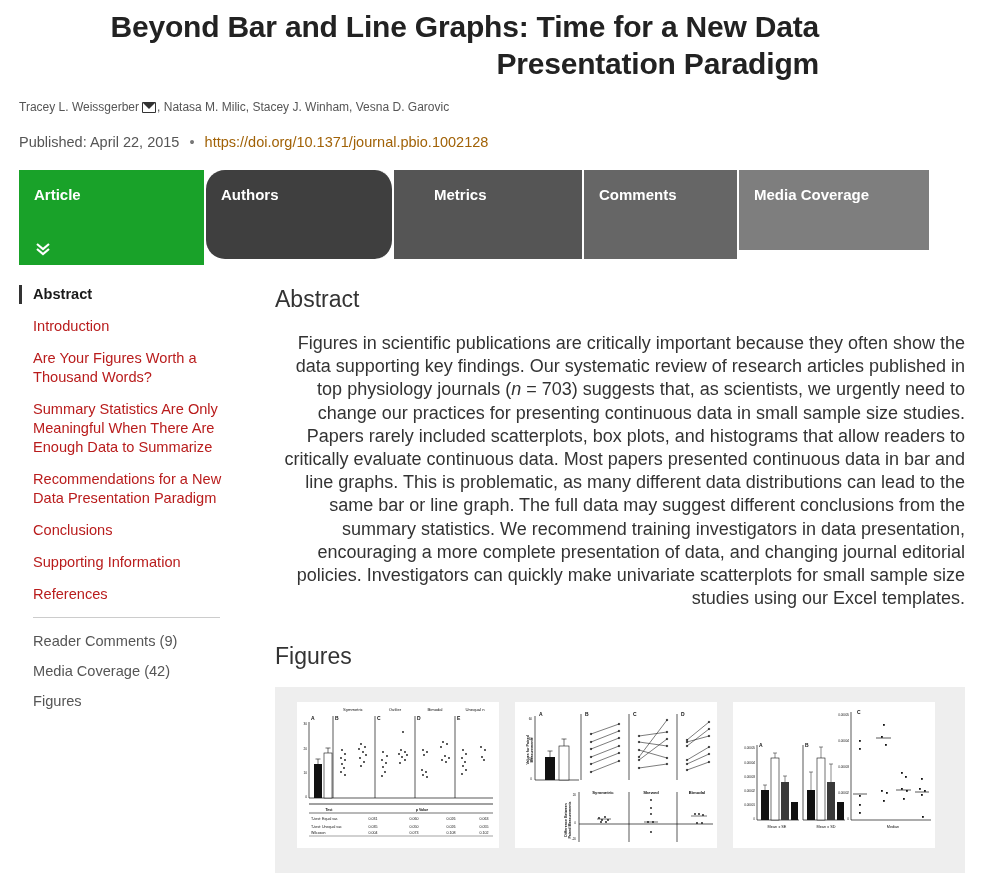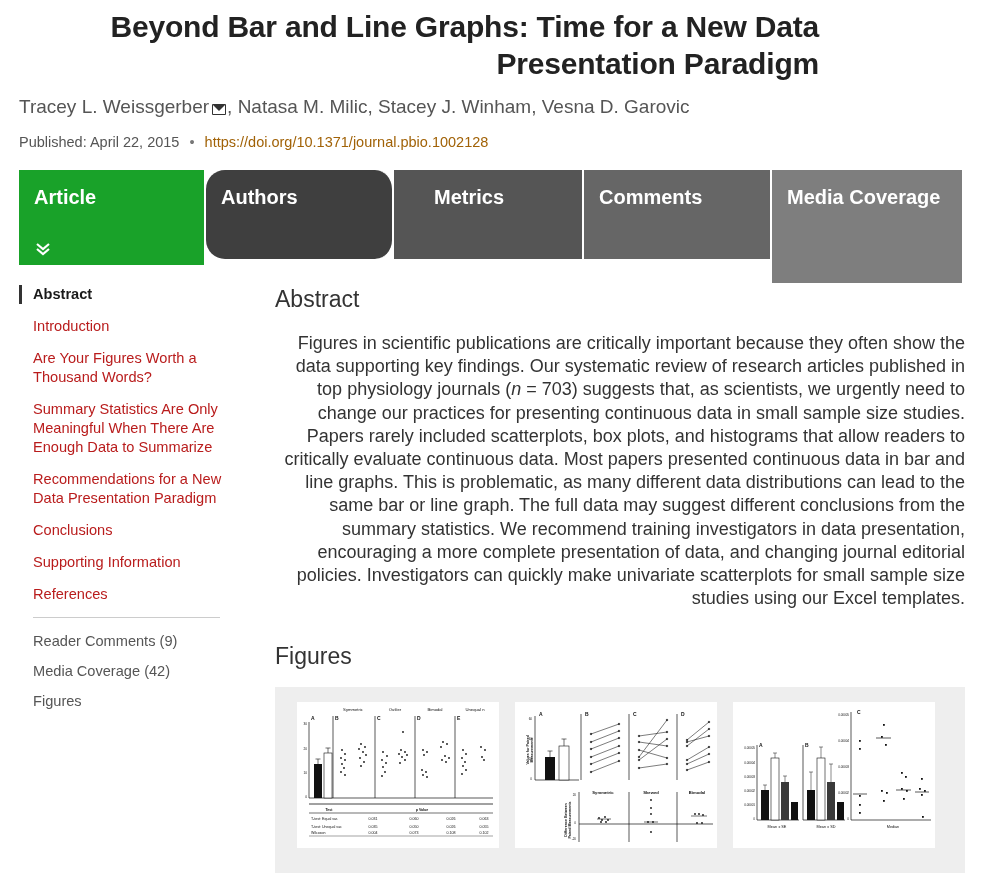--- a/index.html
+++ b/index.html
@@ -19,21 +19,21 @@
     line-height: 37px;
     font-weight: bold;
     color: #222222;
     margin: 0;
     letter-spacing: -0.2px;
     max-width: 800px;
     text-align: right;
   }
   .authors {
     margin-top: 15px;
-    font-size: 19px;
+    font-size: 12px;
     color: #555555;
     line-height: 20px;
   }
   .authors .auth { color: #555555; }
   .env-icon {
     display: inline-block;
     vertical-align: -2px;
     width: 14px; height: 11px;
     background: #333333;
     position: relative;
@@ -67,30 +67,30 @@
   
   .tabs {
     position: absolute;
     left: 19px; top: 170px;
     height: 95px;
     display: flex;
   }
   .tab {
     position: relative;
     color: #ffffff;
-    font-size: 20px;
+    font-size: 15px;
     font-weight: bold;
     padding: 16px 0 0 15px;
     border-right: 2px solid #ffffff;
   }
   .tab-article   { width: 187px; height: 95px; background: #19a229; }
   .tab-authors   { width: 188px; height: 89px; background: #3f3f3f; border-radius: 19px; }
   .tab-metrics   { width: 190px; height: 89px; background: #555555; padding-left: 40px; }
-  .tab-comments  { width: 188px; height: 89px; background: #666666; }
-  .tab-media     { width: 190px; height: 113px; background: #7e7e7e; border-right: none; }
+  .tab-comments  { width: 155px; height: 89px; background: #666666; }
+  .tab-media     { width: 190px; height: 80px; background: #7e7e7e; border-right: none; }
   .chev {
     position: absolute;
     left: 16px; bottom: 8px;
     width: 16px; height: 16px;
   }
   .chev svg { display: block; }
 
   
   .body-wrap {
     position: absolute;

